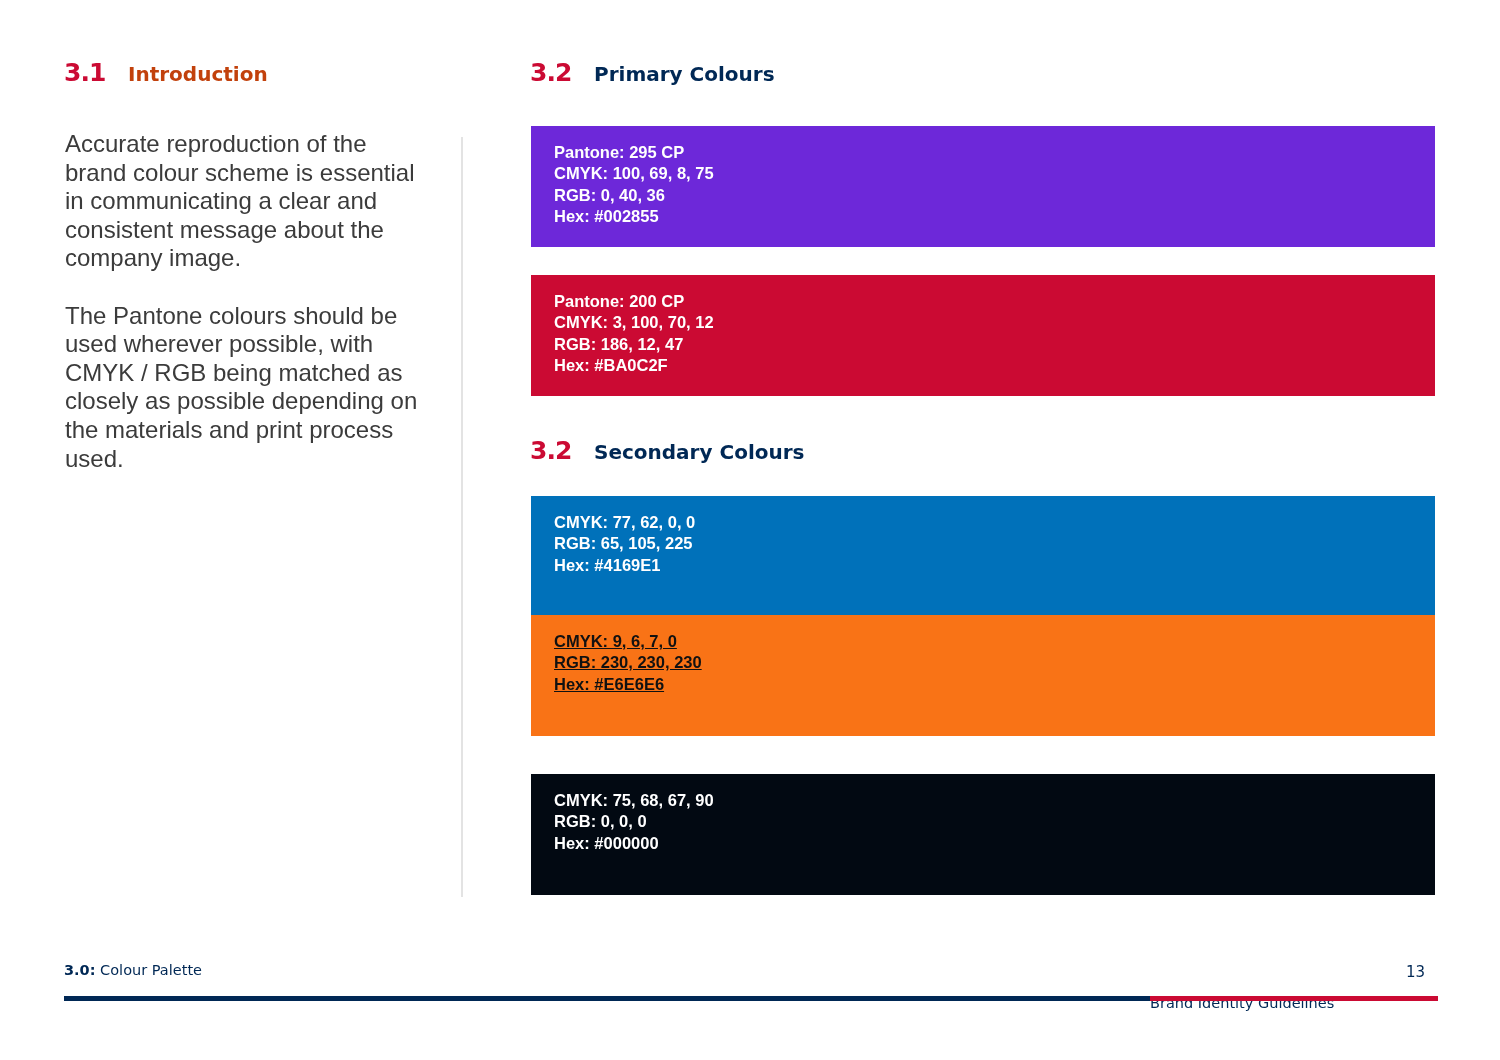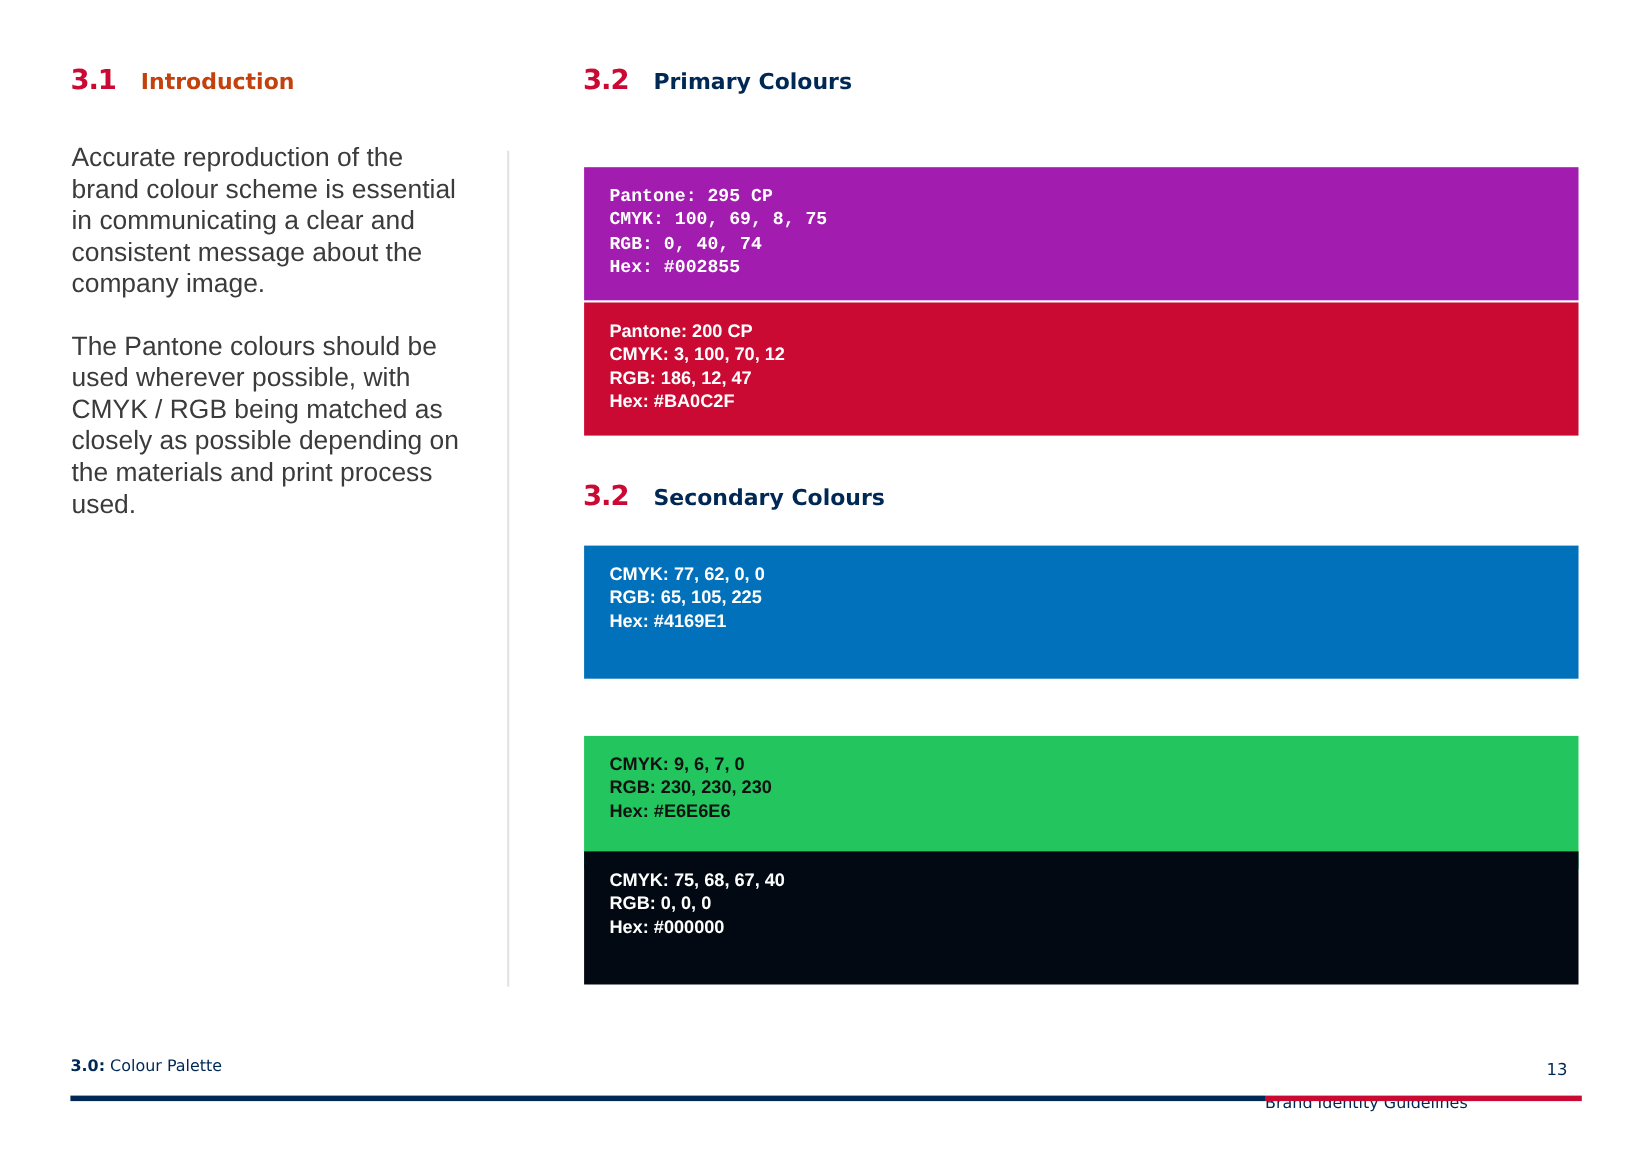--- a/index.html
+++ b/index.html
@@ -116,24 +116,24 @@
   <p>The Pantone colours should be used wherever possible, with CMYK / RGB being matched as closely as possible depending on the materials and print process used.</p>
 </div>
 
 <div class="divider"></div>
 
 <div class="section-heading" id="h-primary">
   <span class="section-num" style="color:#CB0A33">3.2</span>
   <span class="section-title" style="color:#002855">Primary Colours</span>
 </div>
 
-<div class="swatch" style="top:152px; background:#a21caf; color:#FFFFFF;font-family:Liberation Mono, monospace;">
+<div class="swatch" style="top:126px; background:#6d28d9; color:#FFFFFF;">
   <div class="swatch-line">Pantone: 295 CP</div>
   <div class="swatch-line">CMYK: 100, 69, 8, 75</div>
-  <div class="swatch-line">RGB: 0, 40, 74</div>
+  <div class="swatch-line">RGB: 0, 40, 36</div>
   <div class="swatch-line">Hex: #002855</div>
 </div>
 
 <div class="swatch" style="top:275px; background:#CB0A33; color:#FFFFFF;">
   <div class="swatch-line">Pantone: 200 CP</div>
   <div class="swatch-line">CMYK: 3, 100, 70, 12</div>
   <div class="swatch-line">RGB: 186, 12, 47</div>
   <div class="swatch-line">Hex: #BA0C2F</div>
 </div>
 
@@ -141,28 +141,28 @@
   <span class="section-num" style="color:#CB0A33">3.2</span>
   <span class="section-title" style="color:#002855">Secondary Colours</span>
 </div>
 
 <div class="swatch" style="top:496px; background:#0071BA; color:#FFFFFF;">
   <div class="swatch-line">CMYK: 77, 62, 0, 0</div>
   <div class="swatch-line">RGB: 65, 105, 225</div>
   <div class="swatch-line">Hex: #4169E1</div>
 </div>
 
-<div class="swatch" style="top:669px; background:#22c55e; color:#111111;">
+<div class="swatch" style="top:615px; background:#f97316; color:#111111;text-decoration:underline;">
   <div class="swatch-line">CMYK: 9, 6, 7, 0</div>
   <div class="swatch-line">RGB: 230, 230, 230</div>
   <div class="swatch-line">Hex: #E6E6E6</div>
 </div>
 
 <div class="swatch" style="top:774px; background:#020912; color:#FFFFFF;">
-  <div class="swatch-line">CMYK: 75, 68, 67, 40</div>
+  <div class="swatch-line">CMYK: 75, 68, 67, 90</div>
   <div class="swatch-line">RGB: 0, 0, 0</div>
   <div class="swatch-line">Hex: #000000</div>
 </div>
 
 <div class="footer-left" style="color:#002855">
   <span class="prefix">3.0:</span>
   <span>Colour Palette</span>
 </div>
 <div class="footer-right" style="color:#002855">Brand Identity Guidelines</div>
 <div class="footer-page" style="color:#002855">13</div>

